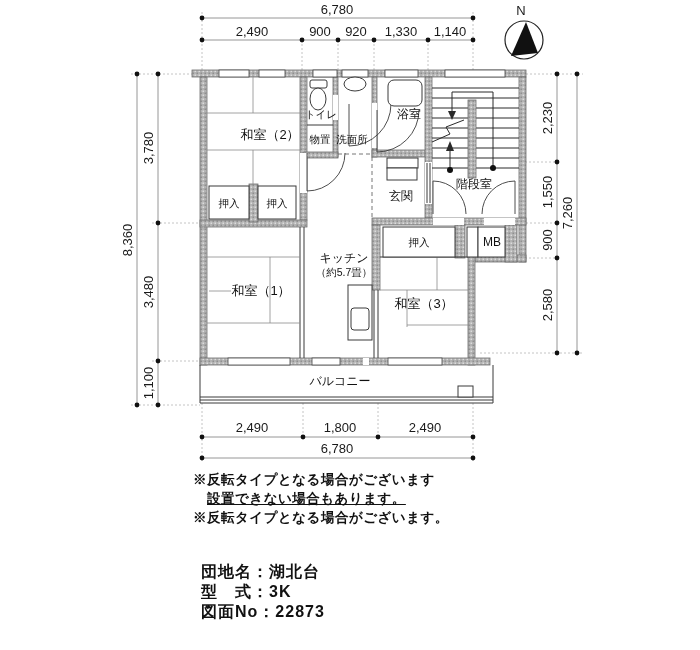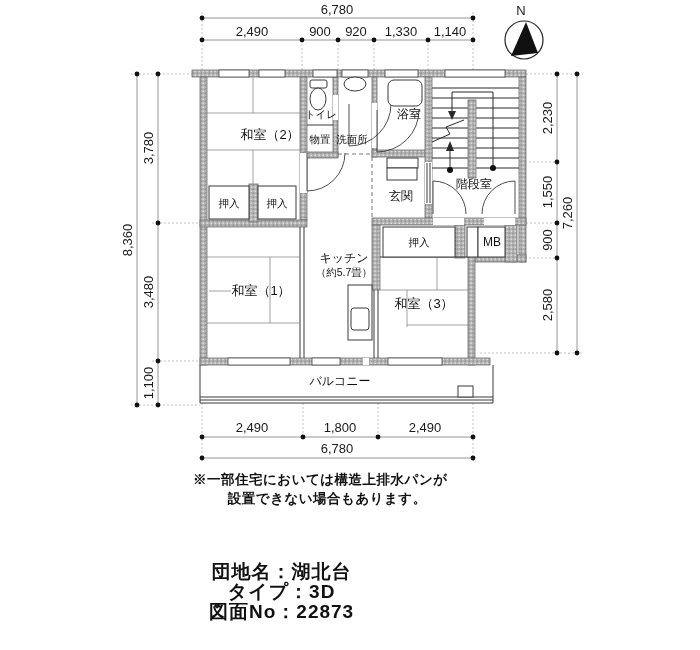--- a/index.html
+++ b/index.html
@@ -1,18 +1,18 @@
 <!DOCTYPE html>
 <html><head>
 <meta charset="utf-8">
 <style>
   html,body{margin:0;padding:0;background:#fff;}
   body{width:700px;height:650px;position:relative;overflow:hidden;
        font-family:"Liberation Sans",sans-serif;color:#111;}
-  .page{position:absolute;inset:0;text-align:center;}
+  .page{position:absolute;inset:0;}
   svg{position:absolute;left:0;top:0;}
   
   .wall{fill:url(#hatch);stroke:#6e6e6e;stroke-width:.8;}
   .win{fill:#fff;stroke:#444;stroke-width:.8;}
   .gap{fill:#fff;stroke:none;}
   .thin{stroke:#3a3a3a;stroke-width:1;fill:none;}
   .fix{fill:#fff;stroke:#3a3a3a;stroke-width:1;}
   .tat{stroke:#8a8a8a;stroke-width:.8;}
   .arc{fill:none;stroke:#3a3a3a;stroke-width:.9;}
   .dash{stroke:#666;stroke-width:.9;stroke-dasharray:4 3;fill:none;}
@@ -20,23 +20,23 @@
   .wit{stroke:#b5b5b5;stroke-width:.8;stroke-dasharray:2 2;}
   .dot{fill:#111;}
   .lbl{font-size:12px;fill:#111;text-anchor:middle;font-family:"Liberation Sans",sans-serif;}
   .lbl-s{font-size:10.5px;}
   .lbl-b{font-size:13px;}
   .dimtxt{font-size:13px;fill:#1a1a1a;text-anchor:middle;font-family:"Liberation Sans",sans-serif;}
   .ink{stroke:#2a2a2a;stroke-width:1;fill:none;}
   
   .notes{position:absolute;left:193px;top:470px;font-size:13.5px;font-weight:600;
          line-height:19px;letter-spacing:.5px;}
-  .notes .indent{padding-left:14px;}
-  .info{position:absolute;left:201px;top:562px;font-size:19px;font-weight:700;
-        line-height:20px;letter-spacing:1px;margin-left:8px;}
+  .notes .indent{padding-left:14px;text-decoration:underline;}
+  .info{position:absolute;left:201px;top:562px;font-size:16px;font-weight:700;
+        line-height:20px;letter-spacing:1px;}
 </style>
 </head>
 <body>
 
 <div class="page">
 <svg width="700" height="650" viewBox="0 0 700 650">
   <defs>
     <pattern id="hatch" width="4" height="4" patternUnits="userSpaceOnUse">
       <rect width="4" height="4" fill="#b3b3b3"></rect>
       <rect x="0.5" y="0.5" width="1.5" height="1.5" fill="#8f8f8f"></rect>
@@ -286,22 +286,23 @@
     <text class="lbl" x="344" y="262">キッチン</text>
     <text class="lbl lbl-s" x="344" y="276">（約5.7畳）</text>
     <line class="tat" x1="209" y1="291" x2="231" y2="291"></line>
     <text class="lbl lbl-b" x="261" y="295">和室（1）</text>
     <text class="lbl lbl-b" x="424" y="308">和室（3）</text>
     <text class="lbl" x="340" y="385">バルコニー</text>
   </g>
 </svg>
 
 <div class="notes">
-  <div>※一部住宅においては構造上排水パンが</div>
+  <div>※反転タイプとなる場合がございます</div>
   <div class="indent">設置できない場合もあります。</div>
+  <div>※反転タイプとなる場合がございます。</div>
 </div>
 
 <div class="info">
   <div>団地名：湖北台</div>
-  <div>タイプ：3D</div>
+  <div>型　式：3K</div>
   <div>図面No：22873</div>
 </div>
 </div>
 
 </body></html>

